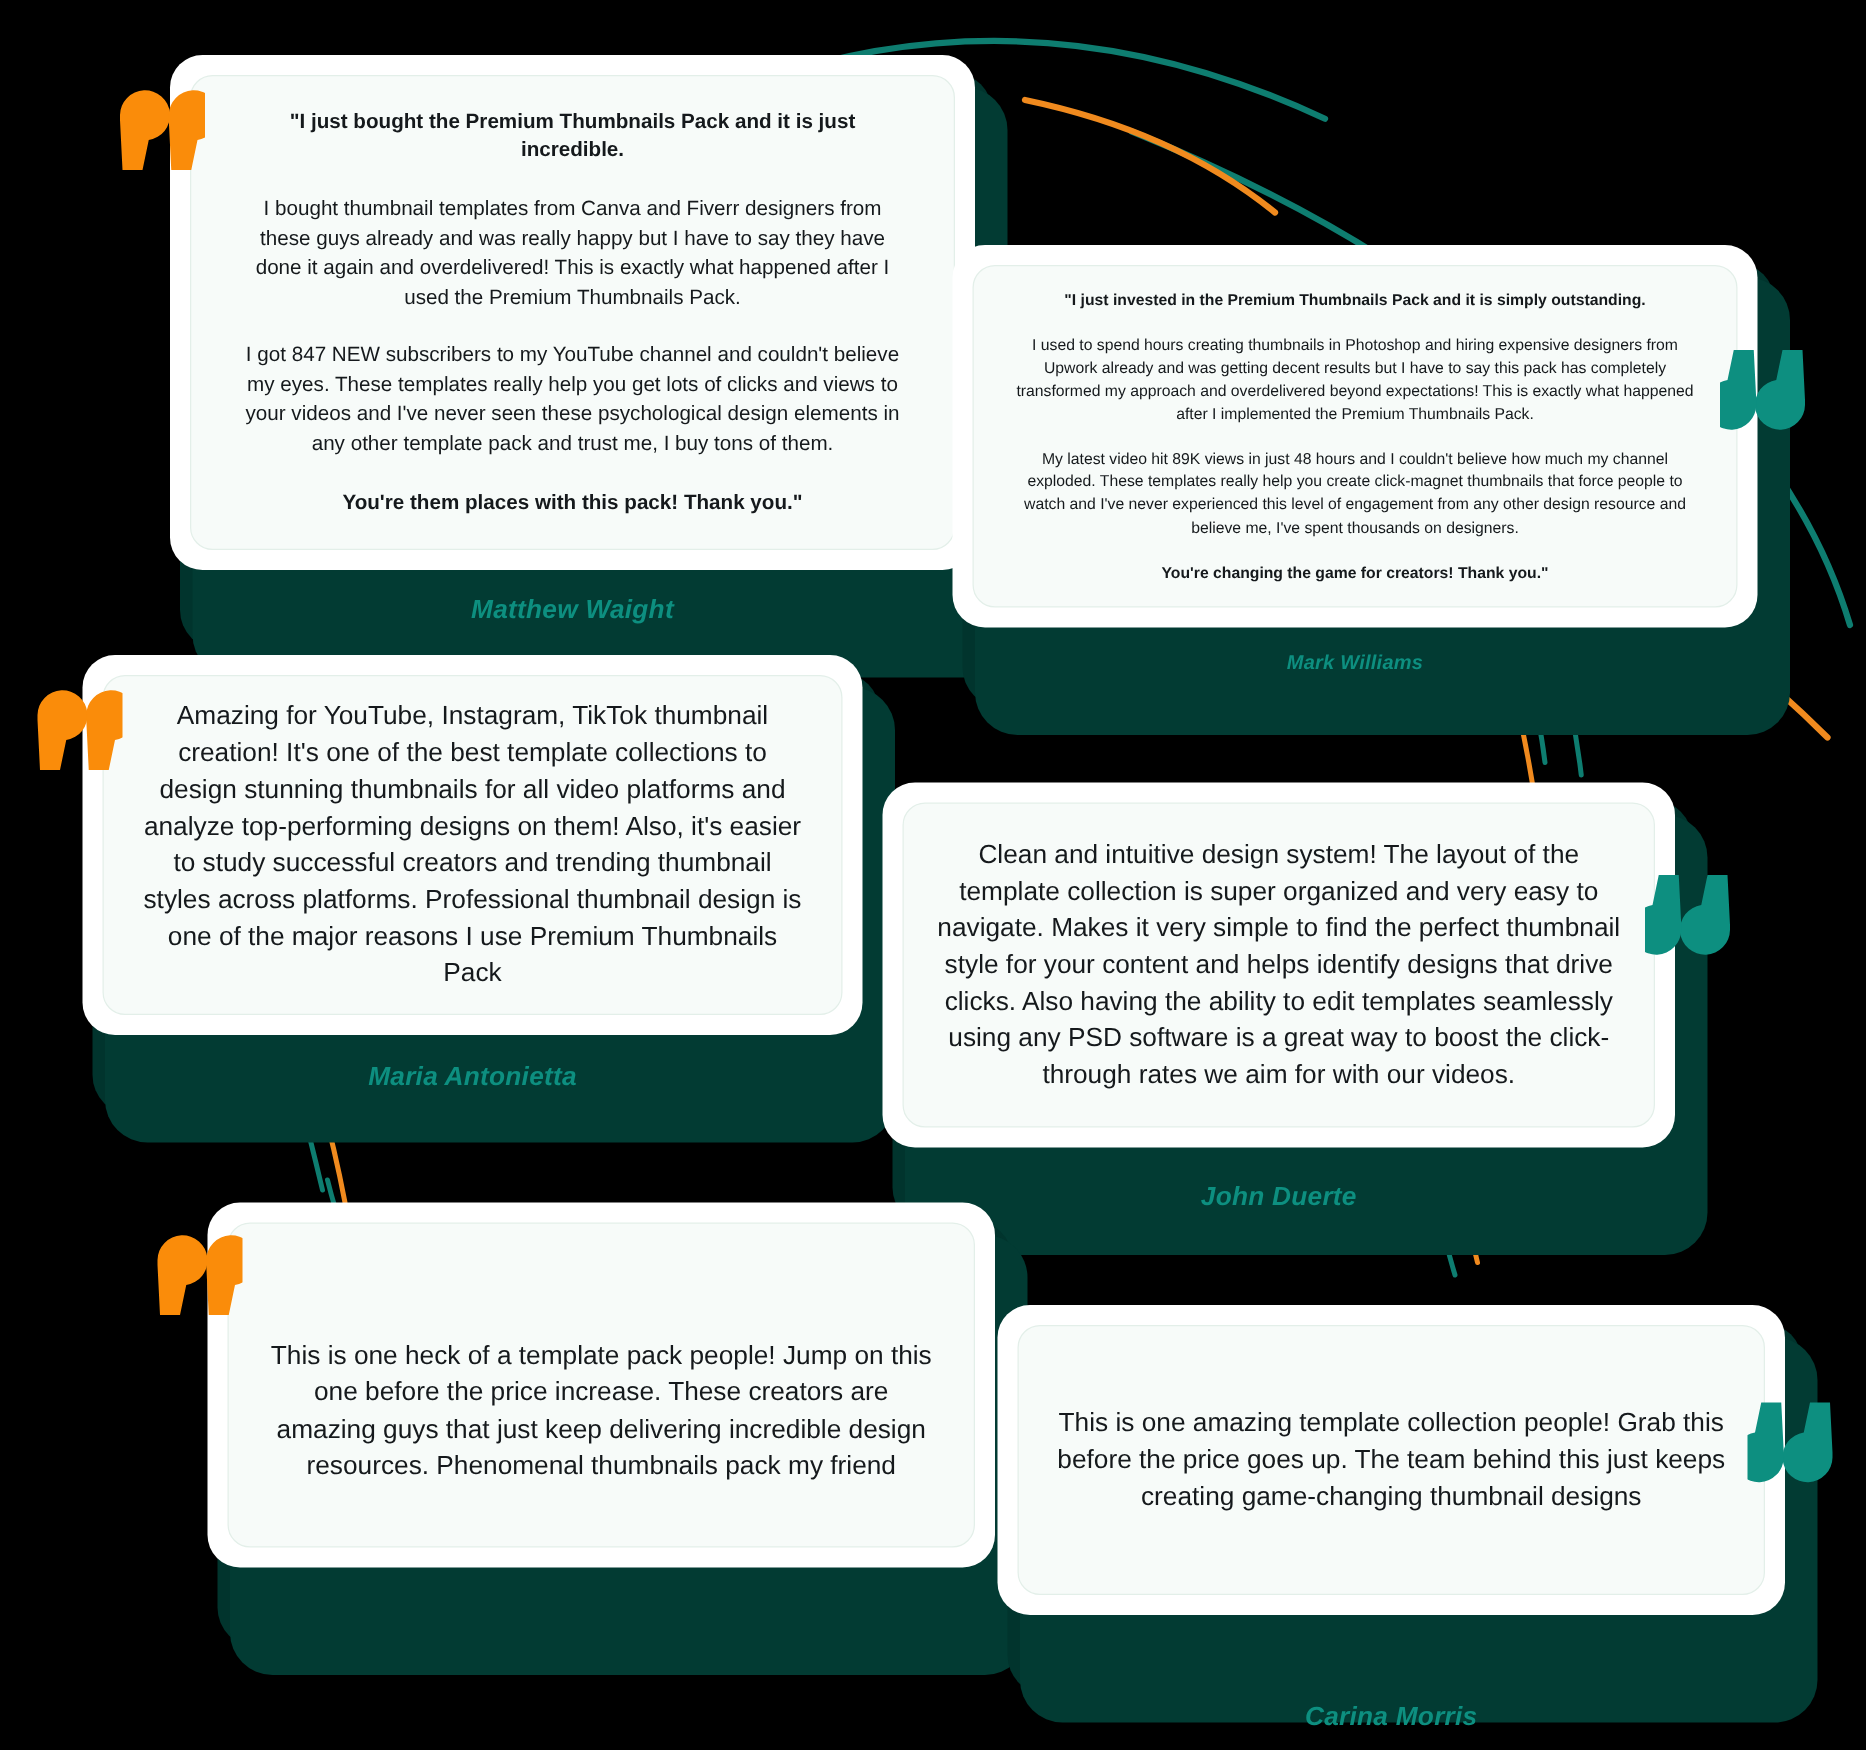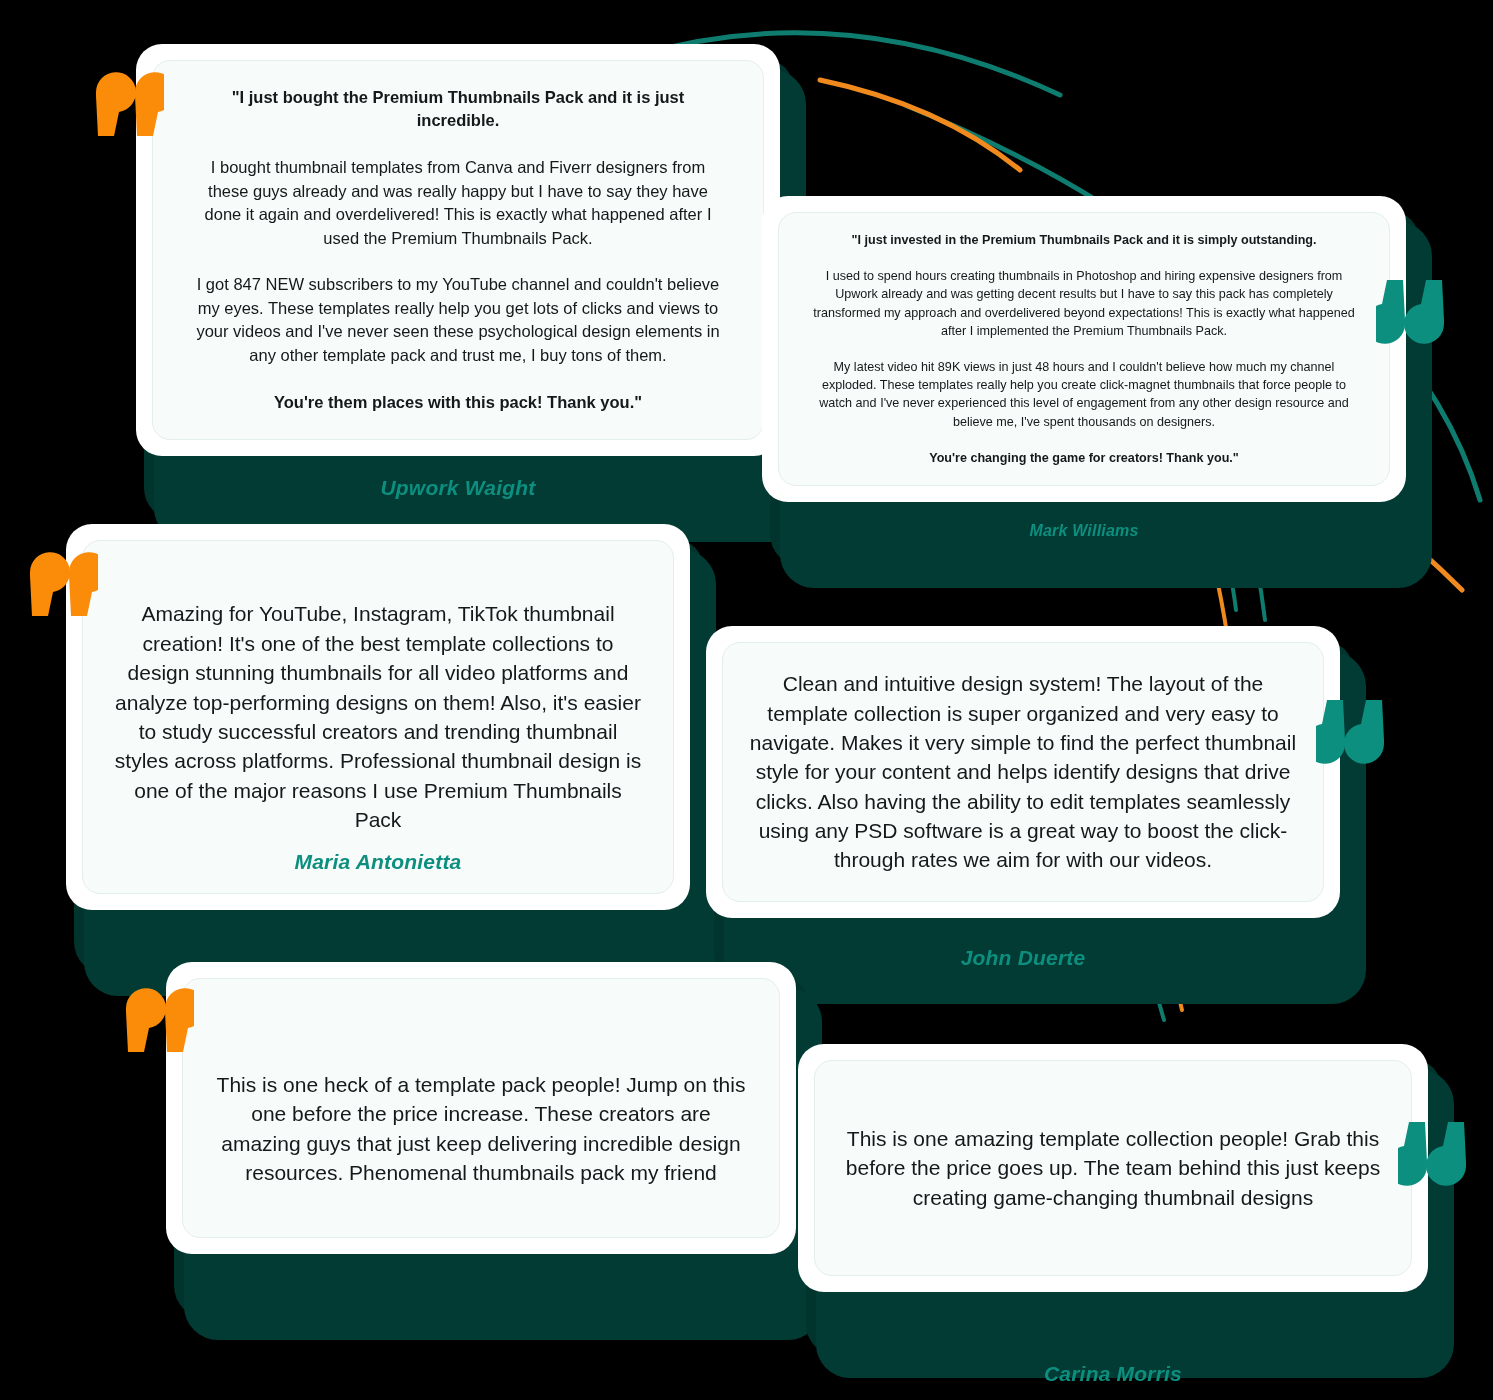--- a/index.html
+++ b/index.html
@@ -124,21 +124,21 @@
   #card-0 .inner { padding: 24px 40px; }
   #author-0 { top: 476px; left: 136px; width: 644px; font-size: 21px; }
   #qm-0 { left: 88px; top: 66px; }
 
   #card-1 { left: 762px;  top: 196px;  width: 644px;  height: 306px; }
   #card-1 .qtext { font-size: 12.6px; line-height: 1.45; }
   #card-1 .inner { padding: 16px 34px; }
   #author-1 { top: 522px; left: 762px; width: 644px; font-size: 16px; }
   #qm-1 { left: 1376px; top: 276px; }
 
-  #card-2 { left: 66px;   top: 524px;  width: 624px;  height: 386px; }
+  #card-2 { left: 66px;   top: 524px;  width: 624px;  height: 304px; }
   #card-2 .qtext { font-size: 21px; line-height: 1.40; }
   #card-2 .inner { padding: 18px 26px; }
   #author-2 { top: 850px; left: 66px;  width: 624px; font-size: 21px; }
   #qm-2 { left: 22px; top: 546px; }
 
   #card-3 { left: 706px;  top: 626px;  width: 634px;  height: 292px; }
   #card-3 .qtext { font-size: 21px; line-height: 1.40; }
   #card-3 .inner { padding: 14px 26px; }
   #author-3 { top: 946px; left: 706px; width: 634px; font-size: 21px; }
   #qm-3 { left: 1316px; top: 696px; }
@@ -204,21 +204,21 @@
       <div class="inner">
         <div class="qtext">
           <p class="b">"I just bought the Premium Thumbnails Pack and it is just incredible.</p>
           <p>I bought thumbnail templates from Canva and Fiverr designers from these guys already and was really happy but I have to say they have done it again and overdelivered! This is exactly what happened after I used the Premium Thumbnails Pack.</p>
           <p>I got 847 NEW subscribers to my YouTube channel and couldn't believe my eyes. These templates really help you get lots of clicks and views to your videos and I've never seen these psychological design elements in any other template pack and trust me, I buy tons of them.</p>
           <p class="b">You're them places with this pack! Thank you."</p>
         </div>
       </div>
     </div>
   </div>
-  <div class="author" id="author-0">Upwork Waight</div>
+  <div class="author" id="author-0">Matthew Waight</div>
   <div class="qmark" id="qm-0">
     <svg width="76" height="74" viewBox="0 0 76 74">
       <g fill="#FA8C0A">
         <path d="M8 26 A20 20 0 1 1 31 46 L26 70 L10 70 L8 30 Z"></path>
         <path d="M47 26 A20 20 0 1 1 70 46 L65 70 L49 70 L47 30 Z"></path>
       </g>
     </svg>
   </div>
 
   <div class="tcard" id="card-1">

